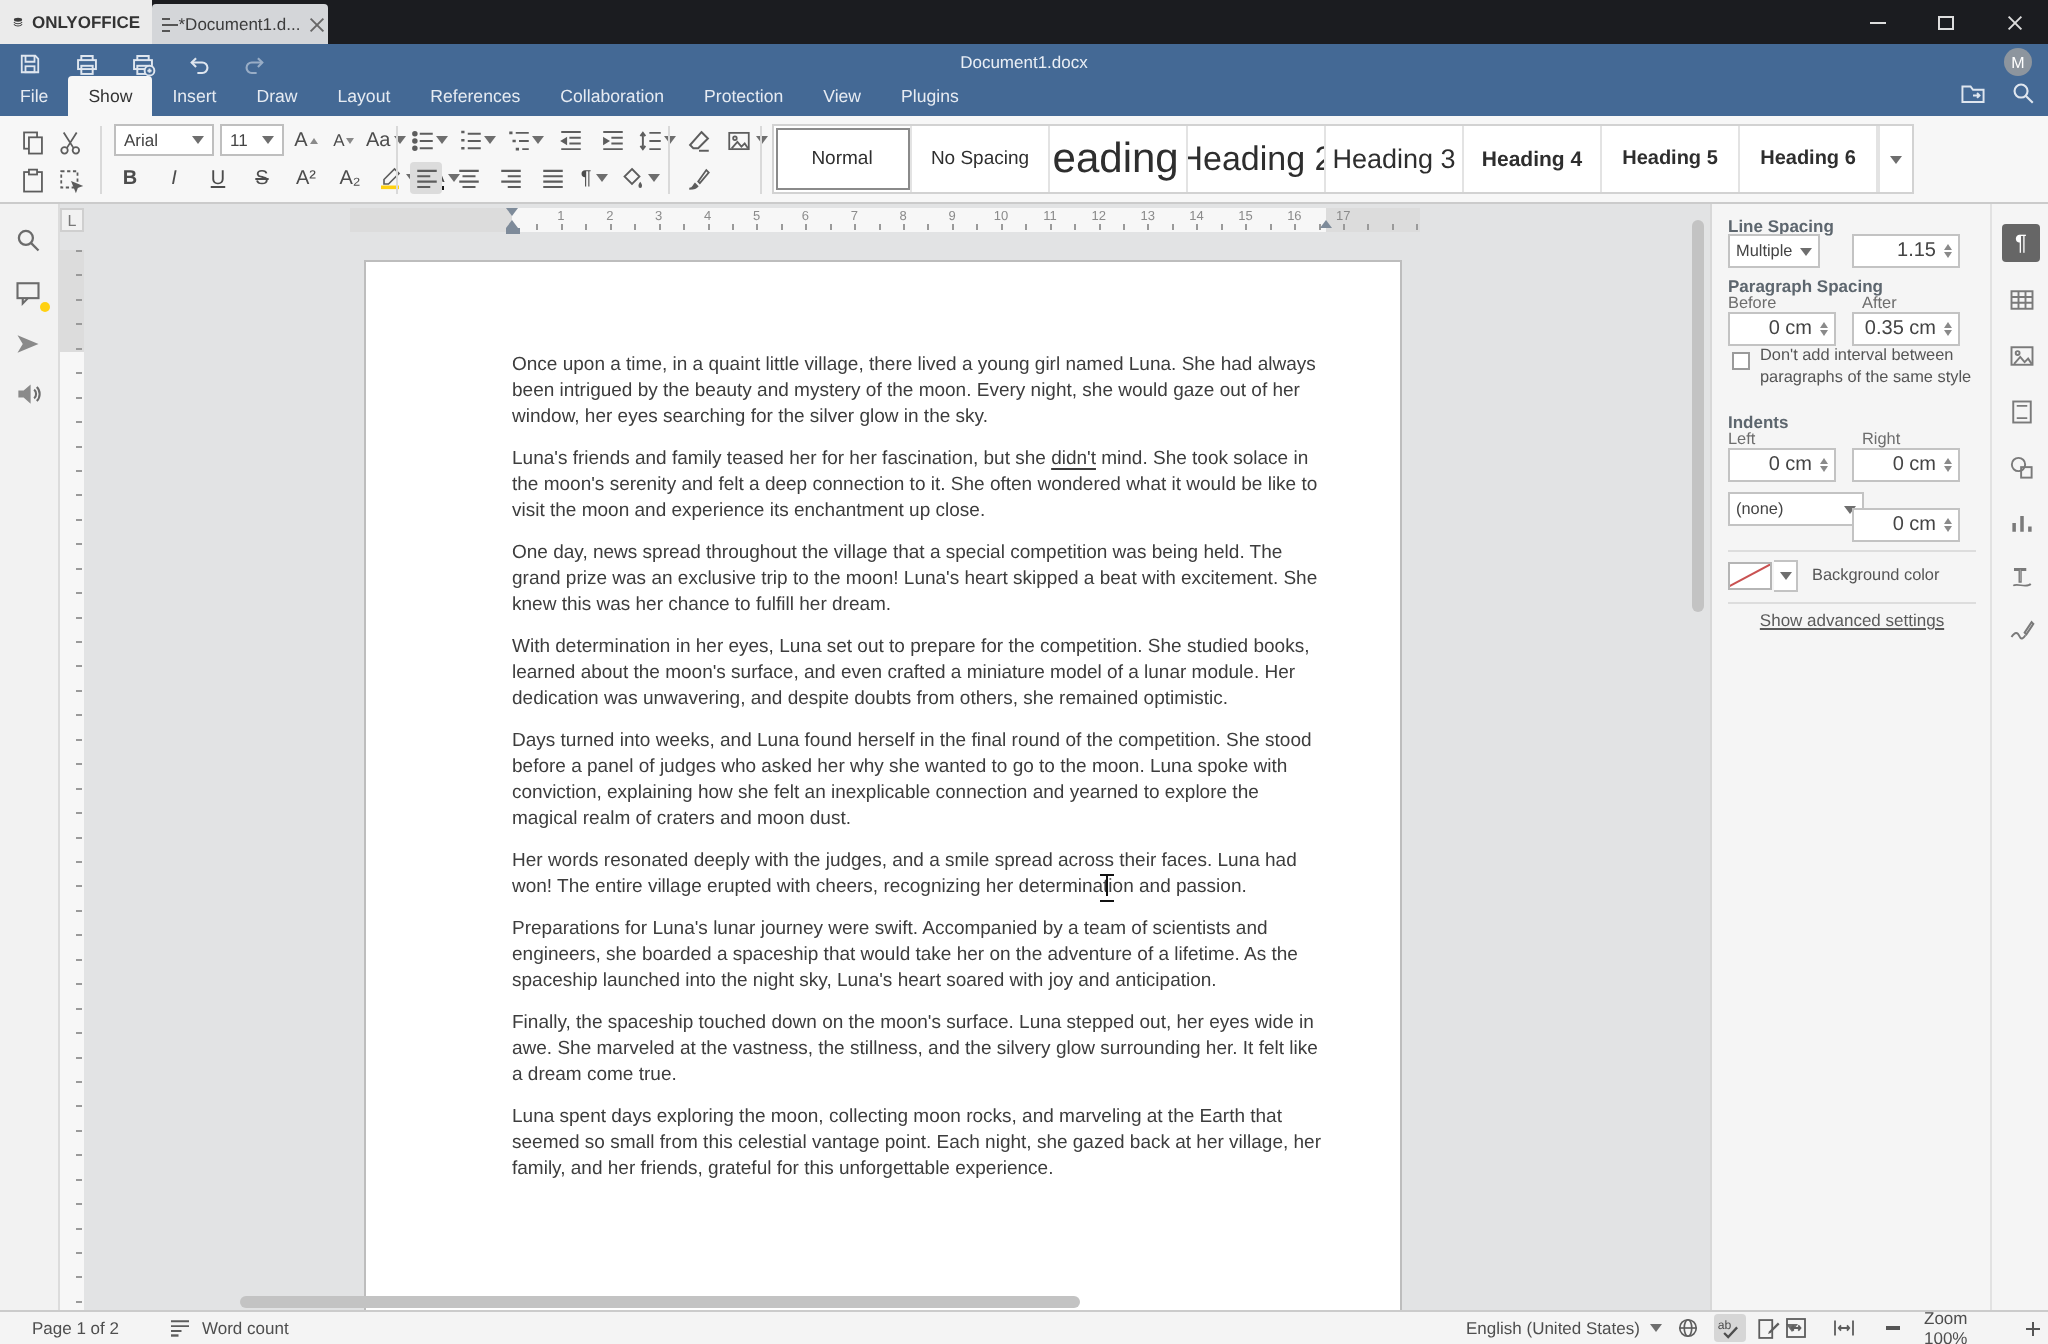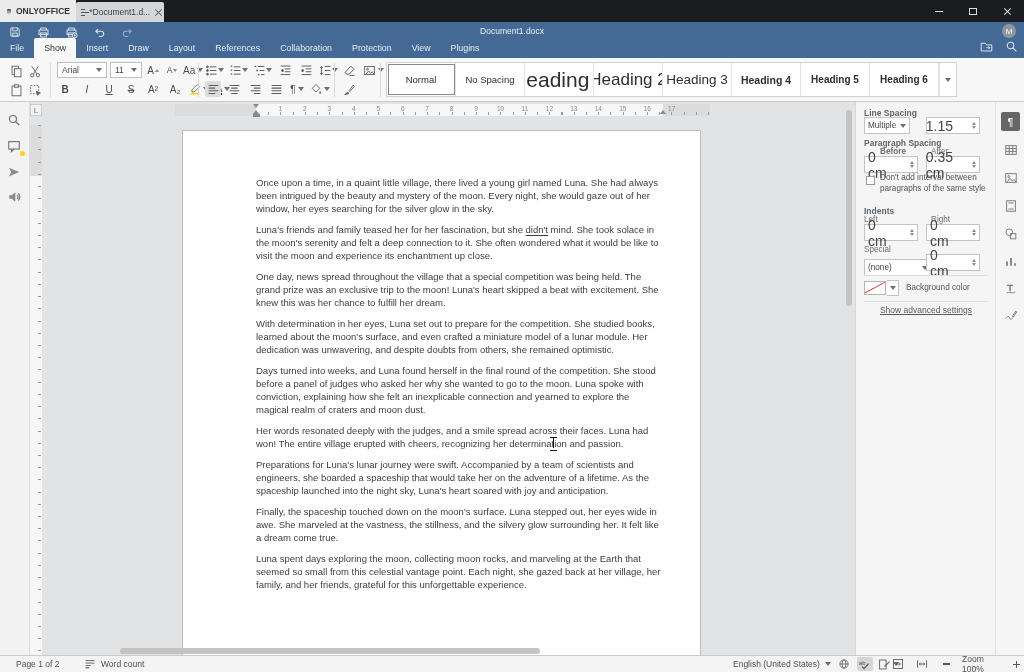--- a/index.html
+++ b/index.html
@@ -81,21 +81,21 @@
   .hthumb { position:absolute;left:90px;top:1px;width:420px;height:6px;background:#c3c3c3;border-radius:3px; }
   .ibeam { left:549px;top:437px;width:9px;height:12px;z-index:9; }
   .ibeam:before { content:"";position:absolute;left:4px;top:1px;width:1px;height:10px;background:#111; }
   .ibeam:after { content:"";position:absolute;left:1px;top:0;width:7px;height:12px;border-top:1px solid #111;border-bottom:1px solid #111;border-left:none;border-right:none;clip-path:polygon(0 0,100% 0,100% 10%,0 10%,0 90%,100% 90%,100% 100%,0 100%); }
 
   
   .rpanel { left:855px;top:102px;width:140px;height:553px;background:#f5f5f5;border-left:1px solid #d8d8d8;font-size:8.5px;color:#555; }
   .rlabel { position:absolute;font-size:8.5px;color:#5d666e;font-weight:bold; }
   .rsub { position:absolute;font-size:8.2px;color:#6d6d6d; }
   .rcombo { position:absolute;height:17px;background:#fff;border:1px solid #c3c3c3;display:flex;align-items:center;justify-content:space-between;padding:0 3px;font-size:8.2px;color:#444; }
-  .rspin { position:absolute;height:17px;background:#fff;border:1px solid #c3c3c3;display:flex;align-items:center;justify-content:flex-end;gap:19px;padding:0 3px;font-size:14px;color:#444; }
+  .rspin { position:absolute;height:17px;background:#fff;border:1px solid #c3c3c3;display:flex;align-items:center;justify-content:flex-end;gap:4px;padding:0 3px;font-size:10px;color:#444; }
   .spinarr { display:flex;flex-direction:column;gap:1px; }
   .sup,.sdn { width:0;height:0;border-left:2.5px solid transparent;border-right:2.5px solid transparent; }
   .sup { border-bottom:3px solid #8a8a8a; } .sdn { border-top:3px solid #8a8a8a; }
   .chk { position:absolute;width:9px;height:9px;border:1px solid #9a9a9a;background:#fff; }
   .chktext { position:absolute;width:112px;line-height:10.5px;font-size:8.2px;color:#555; }
   .divider { position:absolute;left:8px;width:124px;height:1px;background:#ddd; }
   .swatch { position:absolute;width:22px;height:14px;background:#fff;border:1px solid #b5b5b5;overflow:hidden; }
   .swatch:before { content:"";position:absolute;left:-3px;top:12px;width:32px;height:1px;background:#c95252;transform:rotate(-28deg);transform-origin:left; }
   .swbtn { position:absolute;width:12px;height:16px;display:flex;align-items:center;justify-content:center;border:1px solid #c3c3c3;border-left:none;background:#fff; }
   .advlink { position:absolute;left:0;width:140px;text-align:center;color:#5a5a5a;text-decoration:underline;font-size:8.5px; }
@@ -521,21 +521,21 @@
     </div>
   <div class="rspin" style="left:70px;top:15px;width:54px;" data-name="line-spacing-value-spinner">
       <span>1.15</span>
       <span class="spinarr" data-name="spinner-arrows-icon">
         <span class="sup"></span>
         <span class="sdn"></span>
       </span>
     </div>
 
   <div class="rlabel" style="left:8px;top:36px;" data-name="paragraph-spacing-label">Paragraph Spacing</div>
-  <div class="rsub" style="left:24px;top:45px;font-weight:bold;" data-name="before-label">Before</div>
+  <div class="rsub" style="left:8px;top:45px;" data-name="before-label">Before</div>
   <div class="rsub" style="left:75px;top:45px;" data-name="after-label">After</div>
   <div class="rspin" style="left:8px;top:54px;width:54px;" data-name="spacing-before-spinner">
       <span>0 cm</span>
       <span class="spinarr" data-name="spinner-arrows-icon">
         <span class="sup"></span>
         <span class="sdn"></span>
       </span>
     </div>
   <div class="rspin" style="left:70px;top:54px;width:54px;" data-name="spacing-after-spinner">
       <span>0.35 cm</span>
@@ -560,21 +560,21 @@
     </div>
   <div class="rspin" style="left:70px;top:122px;width:54px;" data-name="indent-right-spinner">
       <span>0 cm</span>
       <span class="spinarr" data-name="spinner-arrows-icon">
         <span class="sup"></span>
         <span class="sdn"></span>
       </span>
     </div>
 
   <div class="rsub" style="left:8px;top:143px;" data-name="special-label">Special</div>
-  <div class="rcombo" style="left:8px;top:157px;width:68px;" data-name="special-indent-select">
+  <div class="rcombo" style="left:8px;top:144px;width:68px;" data-name="special-indent-select">
       <span>(none)</span>
       <span class="dar" data-name="chevron-down-icon"></span>
     </div>
   <div class="rspin" style="left:70px;top:152px;width:54px;" data-name="special-indent-spinner">
       <span>0 cm</span>
       <span class="spinarr" data-name="spinner-arrows-icon">
         <span class="sup"></span>
         <span class="sdn"></span>
       </span>
     </div>

